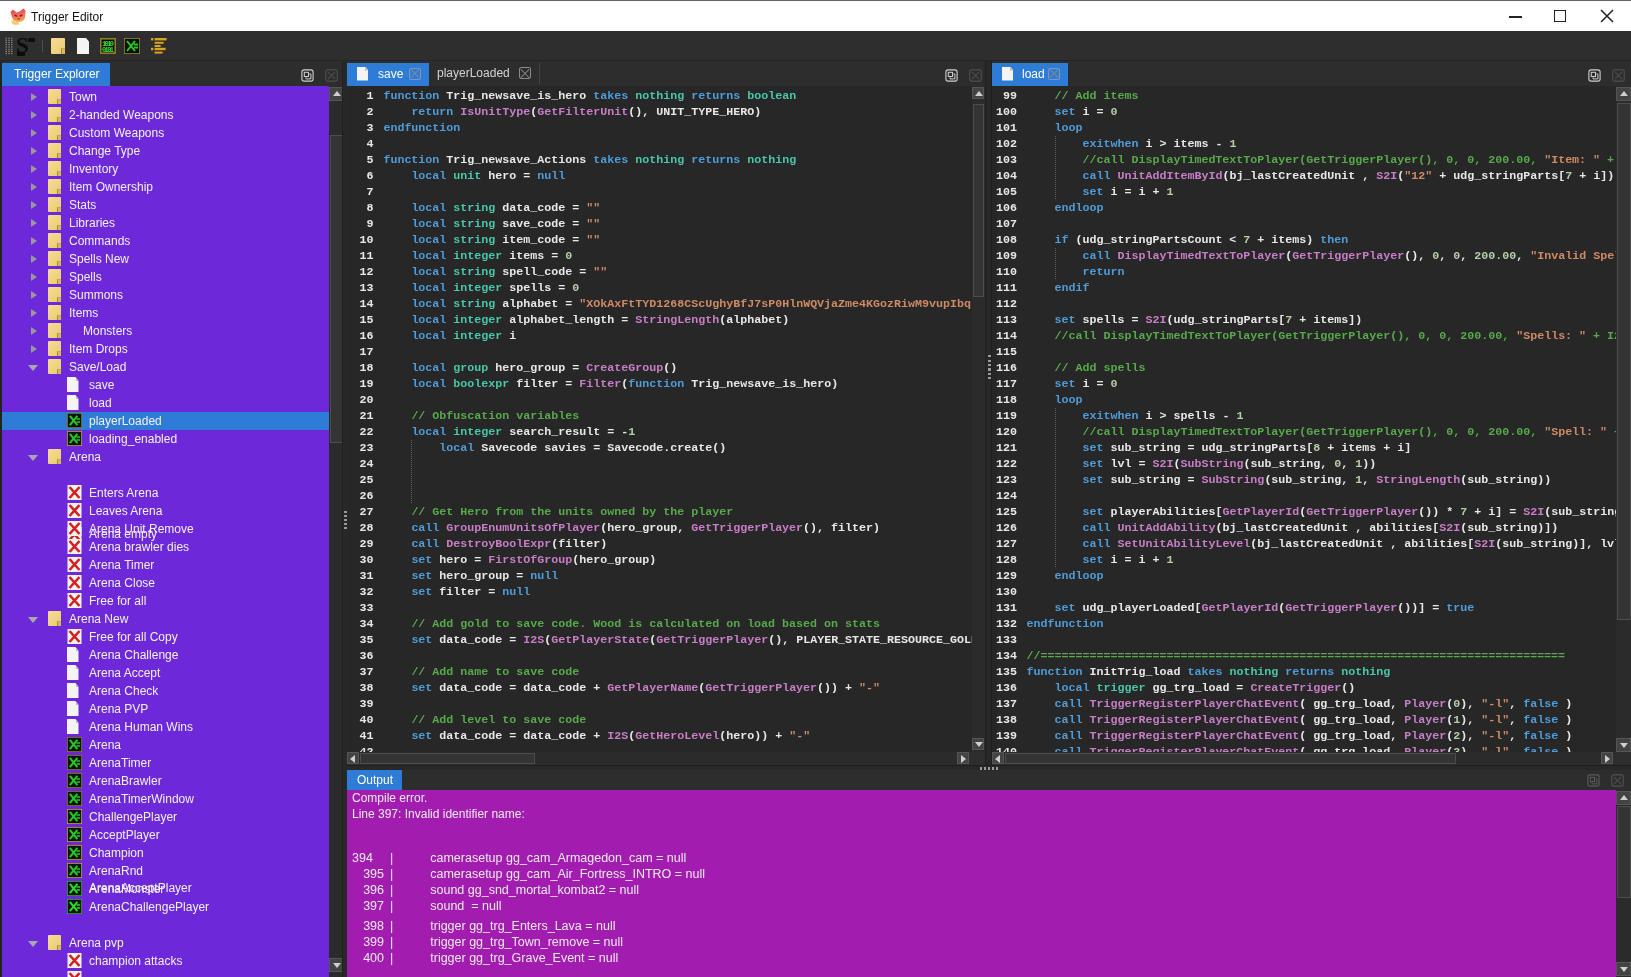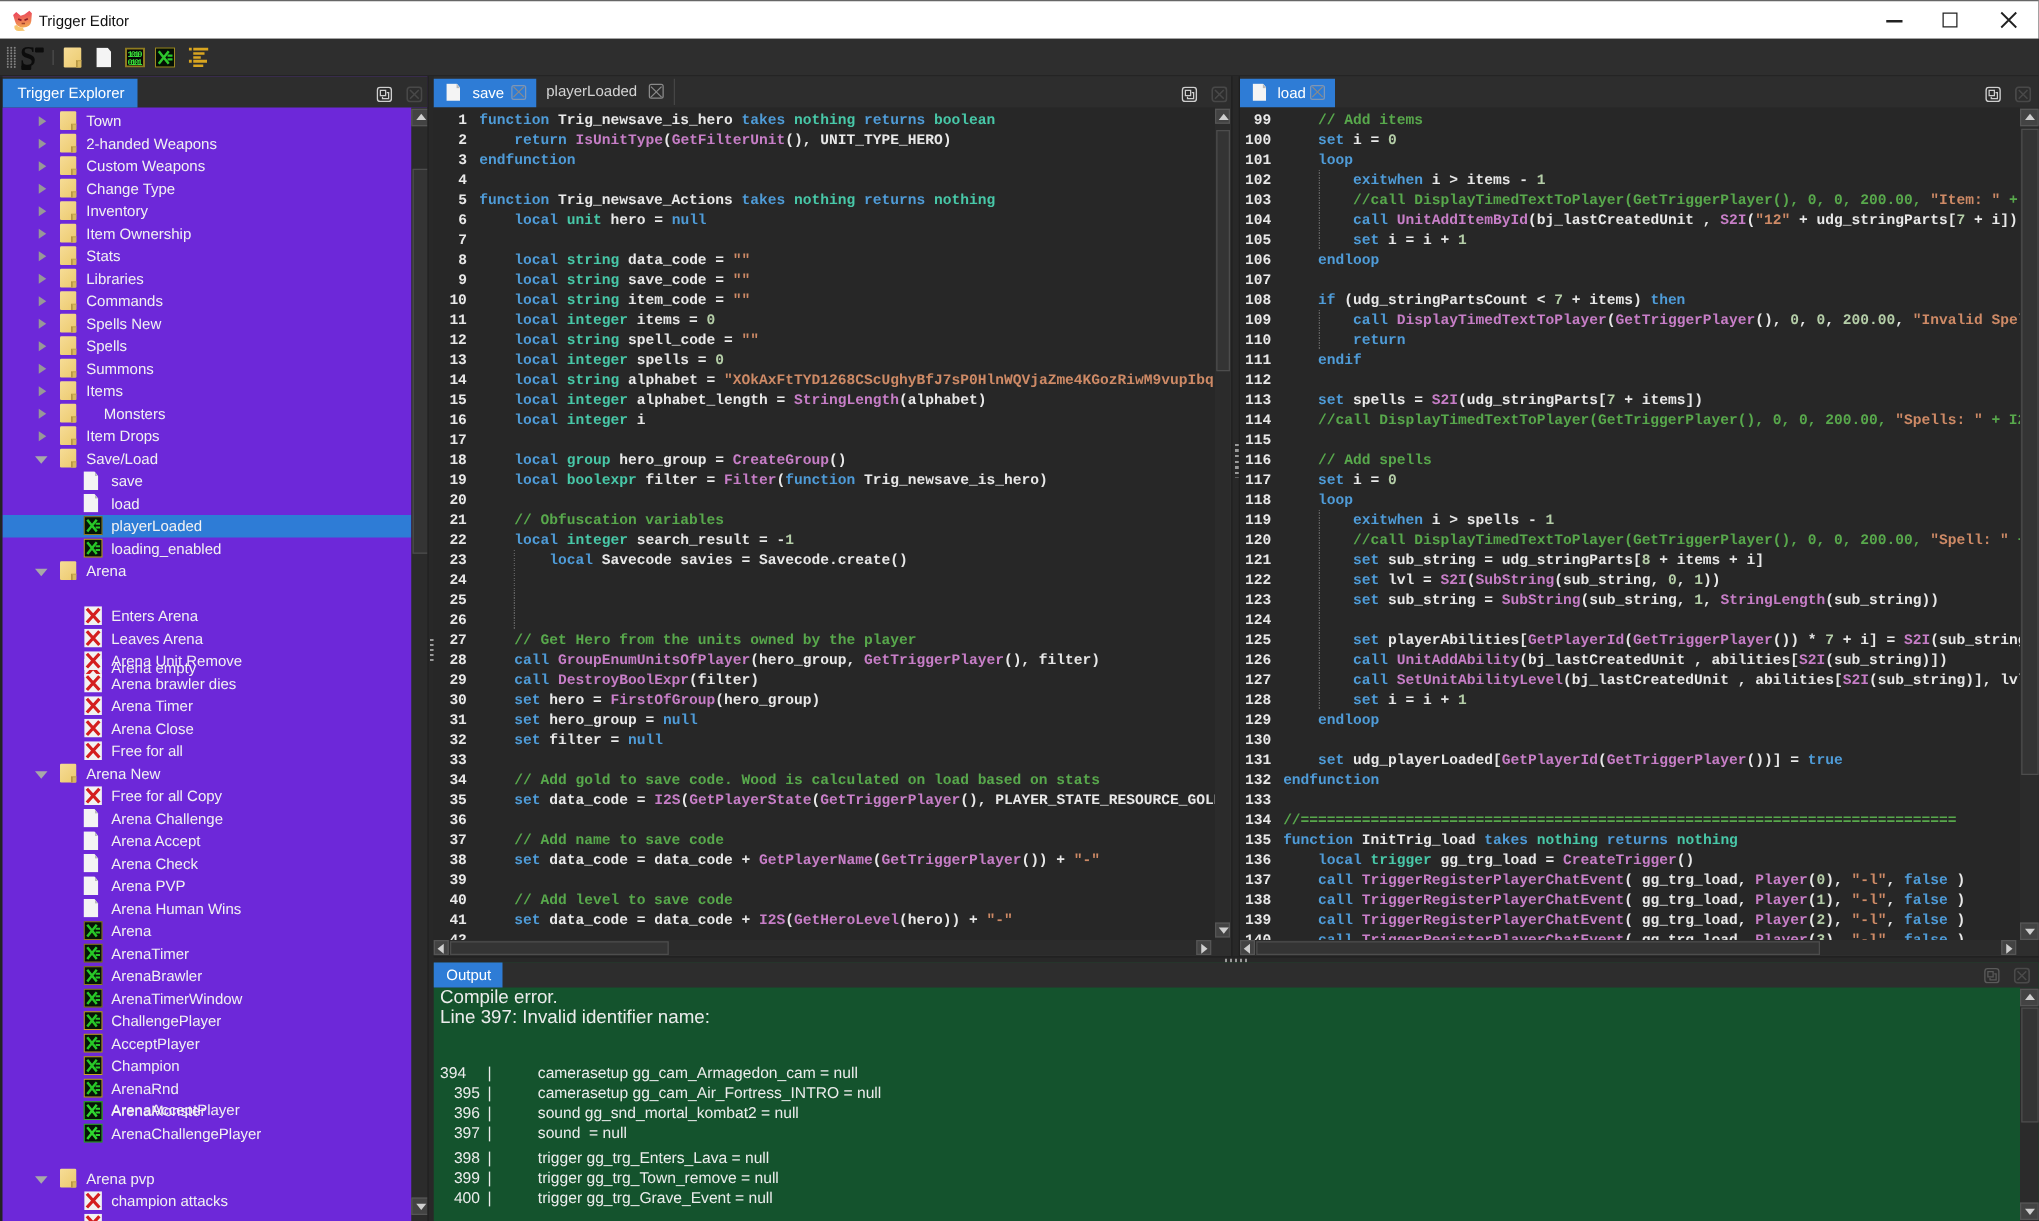--- a/index.html
+++ b/index.html
@@ -5,21 +5,21 @@
 .abs{position:absolute}
 #win{position:relative;width:1631px;height:977px;background:#2e2e2e}
 
 #title{position:absolute;left:0;top:0;width:1631px;height:31px;background:#fff;border-top:1px solid #666}
 #title .t{position:absolute;left:31px;top:8.5px;font-size:12px;color:#111}
 
 #tbar{position:absolute;left:0;top:31px;width:1631px;height:30px;background:#2e2e2e;border-bottom:1px solid #242424}
 
 .hdr{position:absolute;background:#2d2d2d}
 .tab{position:absolute;top:0;height:23px;background:#2e7cd6;color:#fff;font-size:12px}
-.panel{position:absolute;background:#14532d}
+.panel{position:absolute;background:#a21caf}
 pre{font-family:"Liberation Mono",monospace;font-weight:bold;font-size:11.67px;line-height:16px;color:#e8e8e8}
 .kw{color:#4f9cd8}.ty{color:#48c8a8}.fn{color:#c77ec7}.st{color:#ce8a66}.nu{color:#b5cea8}.cm{color:#58a84c}
 .gut{text-align:right;color:#e8e8e8}
 
 .sbtn{position:absolute;background:#434343;border:1px solid #555}
 .track{position:absolute;background:#2b2b2b}
 .thumb{position:absolute;background:#343434;border:1px solid #4d4d4d}
 .tri-u{width:0;height:0;border-left:4px solid transparent;border-right:4px solid transparent;border-bottom:5px solid #cfcfcf;position:absolute;left:2px;top:3px}
 .tri-d{width:0;height:0;border-left:4px solid transparent;border-right:4px solid transparent;border-top:5px solid #cfcfcf;position:absolute;left:2px;top:4px}
 .tri-l{width:0;height:0;border-top:4px solid transparent;border-bottom:4px solid transparent;border-right:5px solid #cfcfcf;position:absolute;left:2px;top:2px}
@@ -793,21 +793,21 @@
         <svg class="abs" style="left:1240px;top:4px" width="13" height="13" viewBox="0 0 13 13">
           <rect x="0.9" y="0.9" width="11.2" height="11.2" rx="2.2" fill="none" stroke="#5a5a5a" stroke-width="1.1"></rect>
           <rect x="3.3" y="3.3" width="4.2" height="4.2" fill="none" stroke="#5a5a5a" stroke-width="1"></rect>
           <path d="M8.4,5 L9.9,5 L9.9,9.9 L5,9.9 L5,8.4" fill="none" stroke="#5a5a5a" stroke-width="1"></path>
         </svg>
         <svg class="abs" style="left:1264px;top:4px" width="13" height="13" viewBox="0 0 13 13">
           <rect x="0.7" y="0.7" width="11.6" height="11.6" rx="2.5" fill="none" stroke="#4a4a4a" stroke-width="1.4"></rect>
           <path d="M3,3 L10,10 M10,3 L3,10" stroke="#4a4a4a" stroke-width="1.3"></path>
         </svg>
       </div>
-      <div class="abs" style="left:5px;top:20px;font-size:15px;line-height:16px;color:#ececec;white-space:pre">Compile error.
+      <div class="abs" style="left:5px;top:20px;font-size:12px;line-height:16px;color:#ececec;white-space:pre">Compile error.
 Line 397: Invalid identifier name:</div>
       <div class="abs" style="left:5px;top:81px;font-size:12.5px;color:#ececec;white-space:pre"><span style="display:inline-block;width:32px;text-align:left">394</span><span style="margin-left:6px">|</span><span style="margin-left:37px">camerasetup gg_cam_Armagedon_cam = null</span></div>
       <div class="abs" style="left:5px;top:97px;font-size:12.5px;color:#ececec;white-space:pre"><span style="display:inline-block;width:32px;text-align:right">395</span><span style="margin-left:6px">|</span><span style="margin-left:37px">camerasetup gg_cam_Air_Fortress_INTRO = null</span></div>
       <div class="abs" style="left:5px;top:113px;font-size:12.5px;color:#ececec;white-space:pre"><span style="display:inline-block;width:32px;text-align:right">396</span><span style="margin-left:6px">|</span><span style="margin-left:37px">sound gg_snd_mortal_kombat2 = null</span></div>
       <div class="abs" style="left:5px;top:129px;font-size:12.5px;color:#ececec;white-space:pre"><span style="display:inline-block;width:32px;text-align:right">397</span><span style="margin-left:6px">|</span><span style="margin-left:37px">sound  = null</span></div>
       <div class="abs" style="left:5px;top:148.5px;font-size:12.5px;color:#ececec;white-space:pre"><span style="display:inline-block;width:32px;text-align:right">398</span><span style="margin-left:6px">|</span><span style="margin-left:37px">trigger gg_trg_Enters_Lava = null</span></div>
       <div class="abs" style="left:5px;top:164.5px;font-size:12.5px;color:#ececec;white-space:pre"><span style="display:inline-block;width:32px;text-align:right">399</span><span style="margin-left:6px">|</span><span style="margin-left:37px">trigger gg_trg_Town_remove = null</span></div>
       <div class="abs" style="left:5px;top:180.5px;font-size:12.5px;color:#ececec;white-space:pre"><span style="display:inline-block;width:32px;text-align:right">400</span><span style="margin-left:6px">|</span><span style="margin-left:37px">trigger gg_trg_Grave_Event = null</span></div>
       <div class="track" style="left:1269px;top:20px;width:15px;height:187px"></div>
 <div class="sbtn" style="left:1269px;top:21px;width:15px;height:14px">

